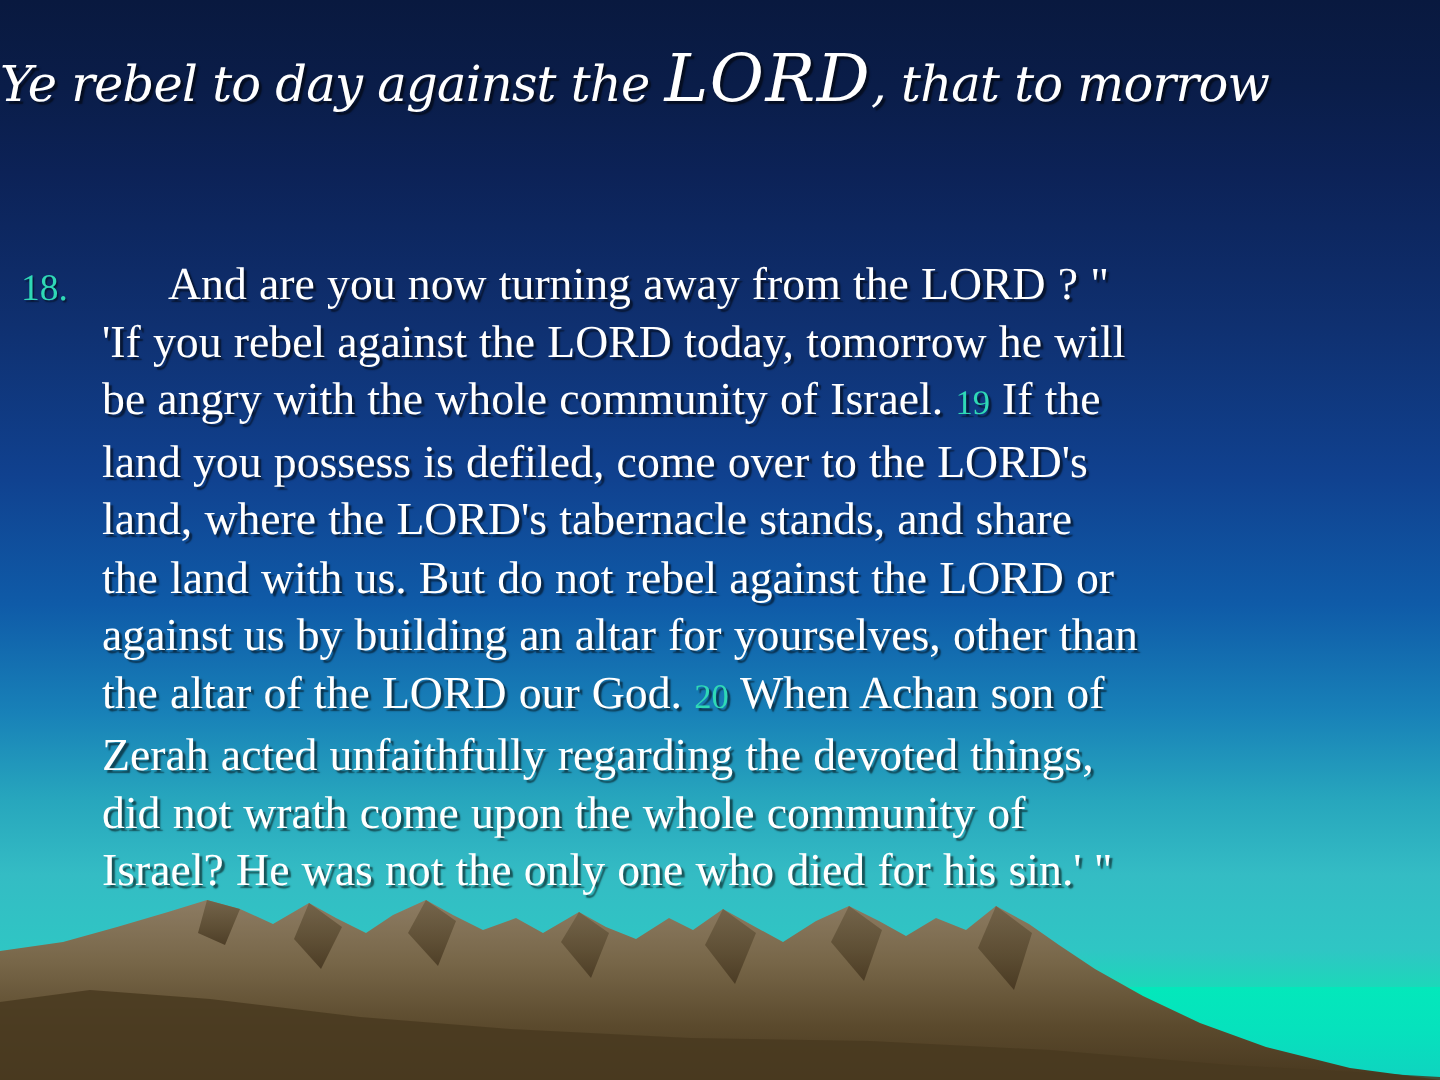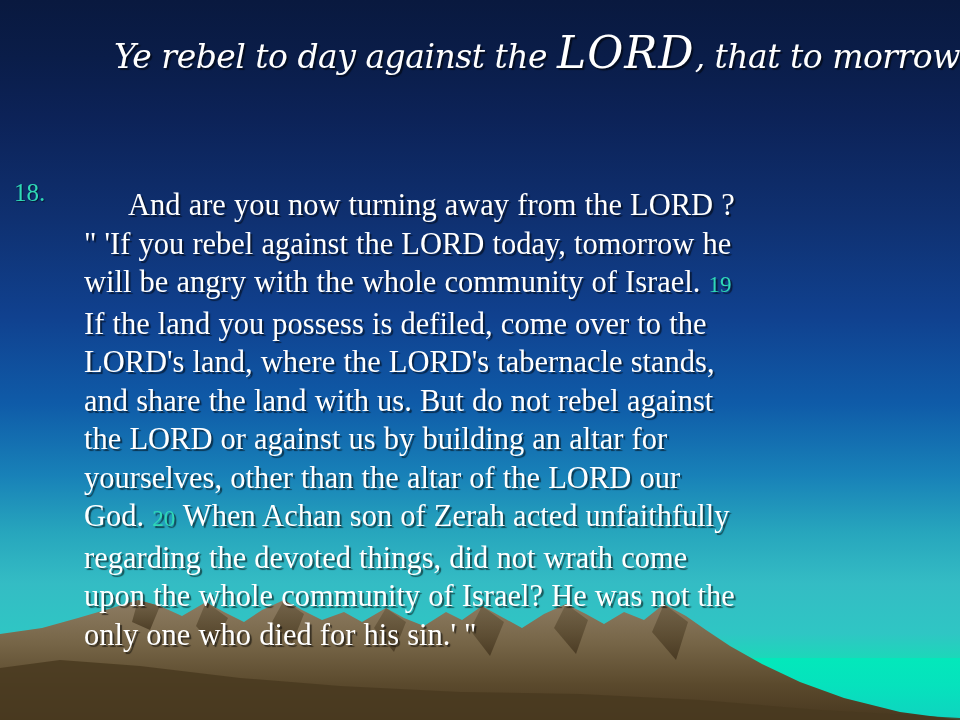--- a/index.html
+++ b/index.html
@@ -53,21 +53,21 @@
     width: 960px;
     height: 160px;
   }
 
   
   .title {
     position: absolute;
     left: 0;
     top: 22px;
     width: 960px;
-    text-align: right;
+    text-align: left;
     color: #ffffff;
     font-family: "DejaVu Serif", "Liberation Serif", serif;
     font-style: italic;
     font-weight: 400;
     font-size: 33px;
     line-height: 62px;
     letter-spacing: -0.5px;
     text-shadow: 2px 2px 1px rgba(0,0,0,0.55);
     white-space: nowrap;
   }
@@ -85,21 +85,21 @@
   }
   .marker {
     position: absolute;
     left: 14px;
     top: 9px;
     color: #2fd9b6;
     font-size: 25px;
     text-shadow: 1px 1px 1px rgba(0,0,0,0.5);
   }
   .verse-body {
-    margin: 16px;
+    margin: 0;
     padding: 0 40px 0 68px;
     color: #ffffff;
     font-size: 30.5px;
     line-height: 38.5px;
     text-indent: 44px;
     text-shadow: 2px 2px 1px rgba(0,0,0,0.55);
     word-spacing: 0.5px;
   }
   .vnum {
     color: #2fd9b6;

